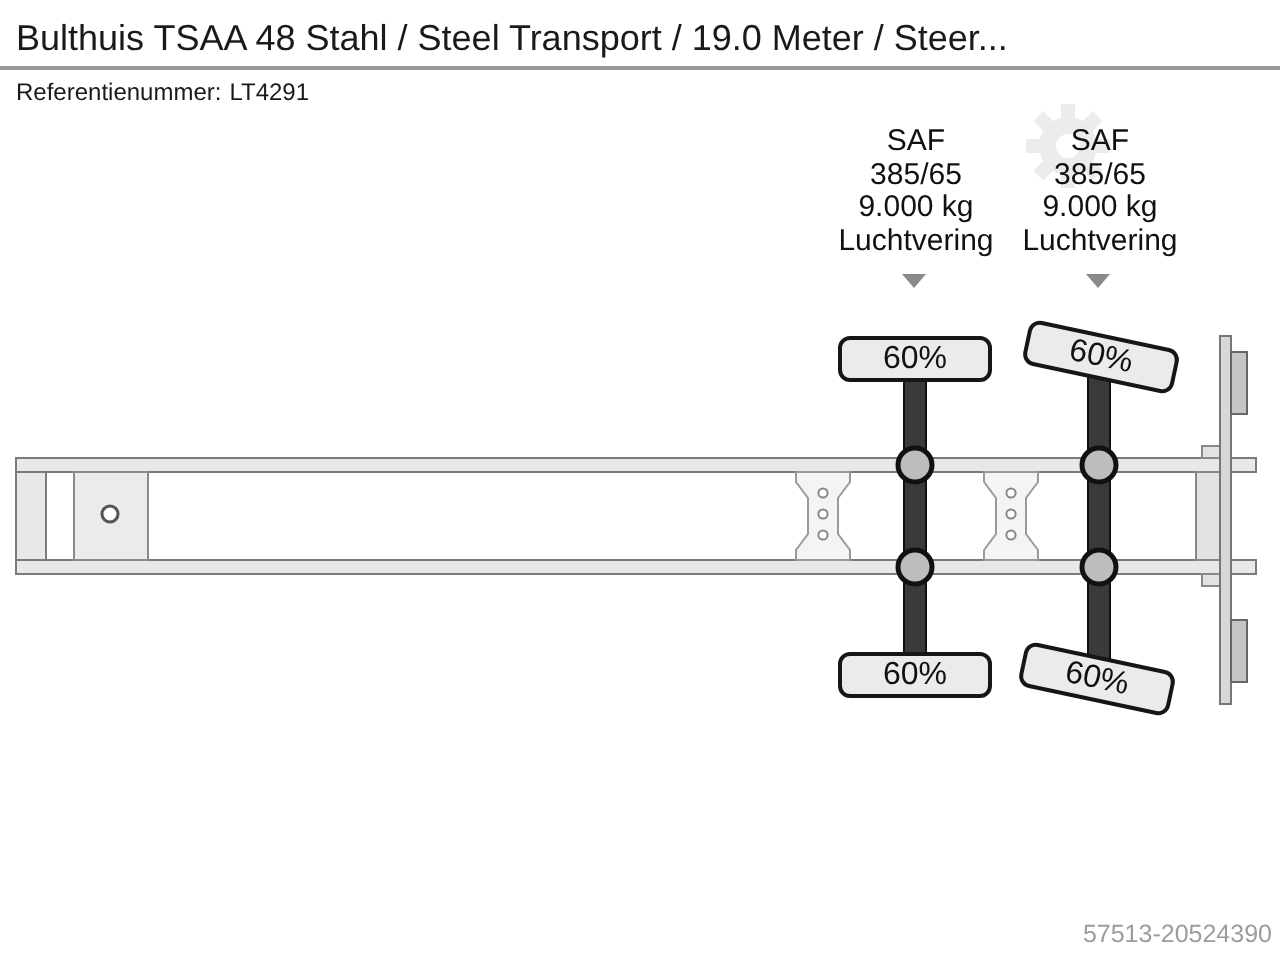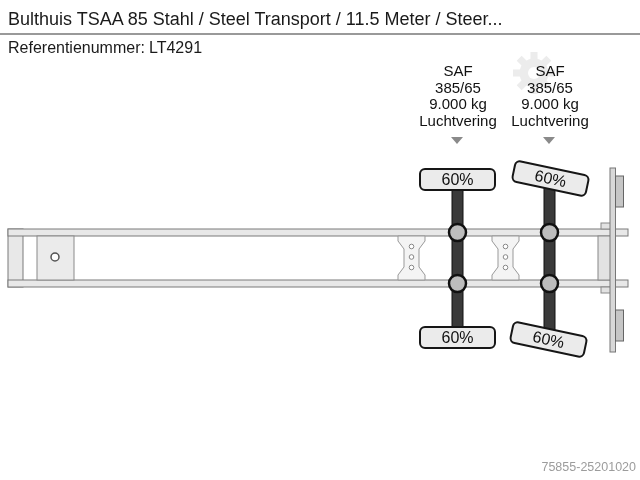--- a/index.html
+++ b/index.html
@@ -4,21 +4,21 @@
 <style>
   html,body{margin:0;padding:0;background:#fff;}
   .canvas{
     position:relative;width:640px;height:480px;background:#ffffff;overflow:hidden;
     font-family:"Liberation Sans", sans-serif;color:#111;
   }
   .title{
     position:absolute;left:8px;top:8px;font-size:18px;line-height:22px;color:#1a1a1a;white-space:nowrap;
   }
   .separator{position:absolute;left:0;top:33px;width:640px;height:2px;background:#999;}
-  .reference{position:absolute;left:8px;top:39px;font-size:16px;color:#1a1a1a;}
+  .reference{position:absolute;left:8px;top:39px;font-size:12px;color:#1a1a1a;}
   .reference .val{margin-left:4px;}
   .spec-col{position:absolute;top:63px;width:110px;text-align:center;font-size:15px;line-height:16.5px;color:#111;z-index:3;}
   .spec-col div{white-space:nowrap;}
   .spec-col-1{left:403px;}
   .spec-col-2{left:495px;}
   .tri{
     position:absolute;top:137px;width:0;height:0;z-index:3;
     border-left:6.5px solid transparent;border-right:6.5px solid transparent;border-top:7px solid #8a8a8a;
   }
   .tri-1{left:451px;}
@@ -35,21 +35,21 @@
   .wheel-a1-bottom{left:419px;top:326px;}
   .wheel-a2-top{left:512px;top:167px;transform:rotate(12deg);}
   .wheel-a2-bottom{left:510px;top:328px;transform:rotate(12deg);}
   .footer-id{position:absolute;right:4px;top:460px;font-size:12.5px;color:#9c9c9c;z-index:3;}
 </style>
 </head>
 <body>
 
 <div class="canvas">
 
-  <div class="title">Bulthuis TSAA 85 Stahl / Steel Transport / 11.5 Meter / Steer...</div>
+  <div class="title">Bulthuis TSAA 48 Stahl / Steel Transport / 19.0 Meter / Steer...</div>
   <div class="separator"></div>
   <div class="reference">
     <span>Referentienummer:</span><span class="val">LT4291</span>
   </div>
 
   <svg class="gear" width="58" height="58" viewBox="0 0 58 58">
     <g fill="#ececec">
       <g transform="translate(29,27)">
         <rect x="-3.5" y="-21" width="7" height="9"></rect>
         <rect x="-3.5" y="12" width="7" height="9"></rect>
@@ -121,15 +121,15 @@
     <circle cx="457.5" cy="283.5" r="8.5" fill="#bdbdbd" stroke="#111" stroke-width="2.5"></circle>
     <circle cx="549.5" cy="232.5" r="8.5" fill="#bdbdbd" stroke="#111" stroke-width="2.5"></circle>
     <circle cx="549.5" cy="283.5" r="8.5" fill="#bdbdbd" stroke="#111" stroke-width="2.5"></circle>
   </svg>
 
   <div class="wheel wheel-a1-top">60%</div>
   <div class="wheel wheel-a1-bottom">60%</div>
   <div class="wheel wheel-a2-top">60%</div>
   <div class="wheel wheel-a2-bottom">60%</div>
 
-  <div class="footer-id">75855-25201020</div>
+  <div class="footer-id">57513-20524390</div>
 
 </div>
 
 </body></html>

